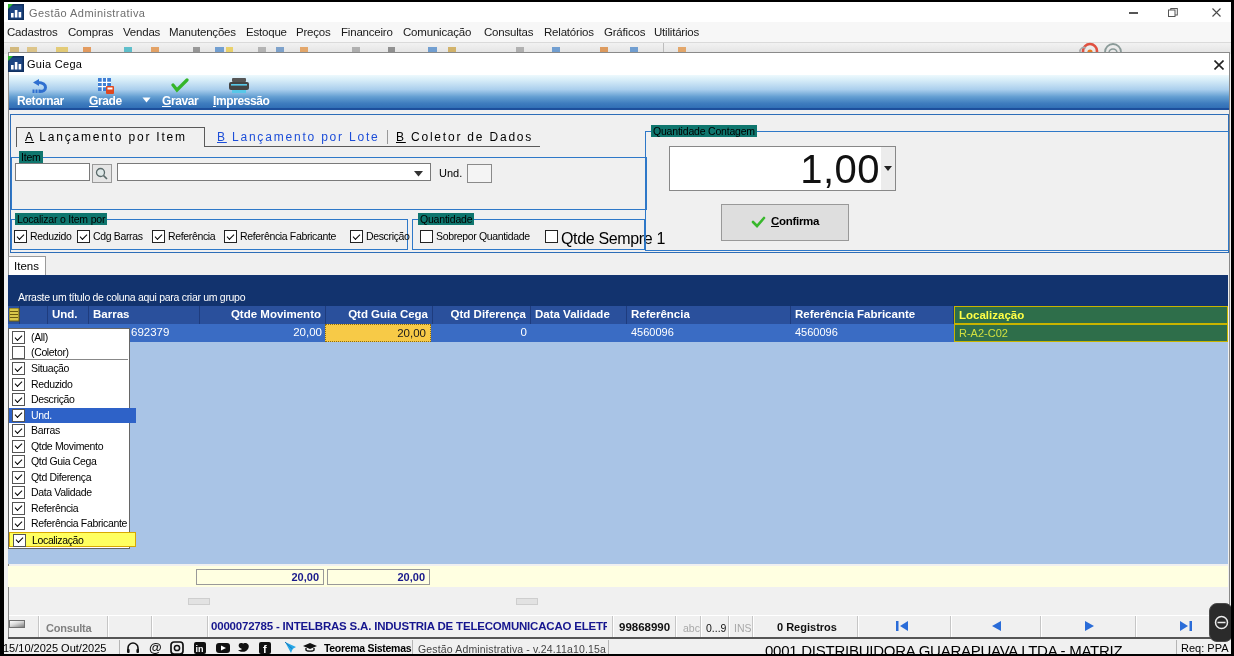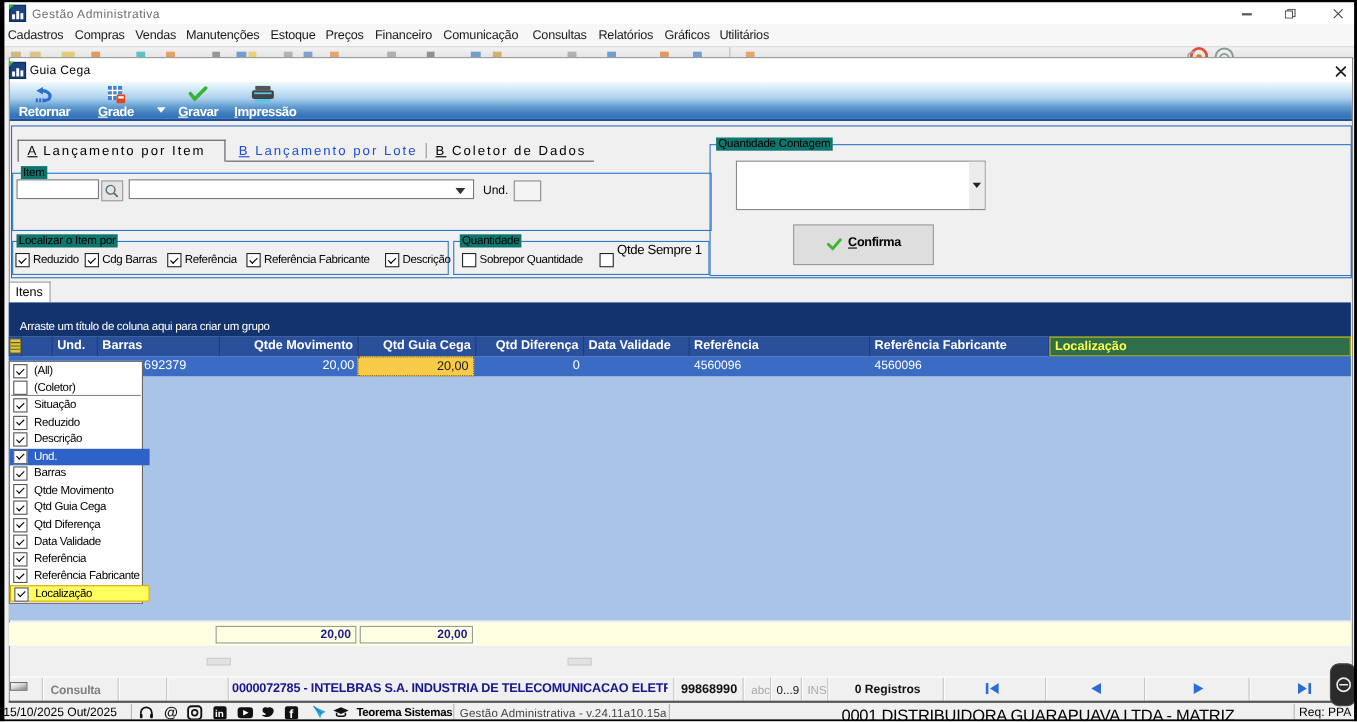--- a/index.html
+++ b/index.html
@@ -174,26 +174,27 @@
   <div class="cb ck" style="left:224px;top:230px;"></div>
     <div class="abs" style="left:240px;top:230px;font-size:10.5px;letter-spacing:-0.35px;">Referência Fabricante</div>
   <div class="cb ck" style="left:350px;top:230px;"></div>
     <div class="abs" style="left:366px;top:230px;font-size:10.5px;letter-spacing:-0.35px;">Descrição</div>
 
   <div class="gb" style="left:412px;top:219px;width:231px;height:29px;"></div>
   <div class="gblabel" style="left:418px;top:213px;">Quantidade</div>
   <div class="cb" style="left:420px;top:230px;background:#fff;"></div>
     <div class="abs" style="left:436px;top:230px;font-size:10.5px;letter-spacing:-0.35px;">Sobrepor Quantidade</div>
   <div class="cb" style="left:545px;top:230px;background:#fff;"></div>
-    <div class="abs" style="left:561px;top:220px;font-size:12px;letter-spacing:-0.35px;">Qtde Sempre 1</div>
+    <div class="abs" style="left:561px;top:230px;font-size:16px;letter-spacing:-0.35px;">Qtde Sempre 1</div>
 
   <div class="gb" style="left:645px;top:131px;width:582px;height:118px;"></div>
   <div class="gblabel" style="left:651px;top:125px;">Quantidade Contagem</div>
   <div class="abs" style="left:669px;top:146px;width:227px;height:45px;background:#fff;border:1px solid #888;box-sizing:border-box;"></div>
   <div class="abs" style="left:881px;top:147px;width:14px;height:43px;background:#ececec;"></div>
+  <div class="abs" style="left:669px;top:149px;width:211px;height:40px;font-size:40px;letter-spacing:0.5px;color:#111;text-align:right;line-height:40px;">1,00</div>
   <svg class="abs" style="left:884px;top:166px" width="9" height="6">
       <path d="M0,0 L8,0 L4,5 Z" fill="#222"></path>
     </svg>
   <div class="abs" style="left:721px;top:204px;width:128px;height:37px;background:#dedede;border:1px solid #999;box-sizing:border-box;"></div>
   <svg class="abs" style="left:751px;top:216px" width="15" height="12" viewBox="0 0 15 12">
       <path d="M2,6 L6,10 L13,2" fill="none" stroke="#38b82c" stroke-width="2.6" stroke-linecap="round"></path>
     </svg>
   <div class="abs" style="left:771px;top:215px;font-size:11.5px;letter-spacing:-0.3px;font-weight:bold;color:#000;"><span class="u">C</span>onfirma</div>
 
   <div class="abs" style="left:8px;top:256px;width:38px;height:19px;background:#fff;border:1px solid #9a9a9a;border-bottom:none;box-sizing:border-box;"></div>
@@ -220,20 +221,21 @@
   <div class="hcell" style="left:791px;width:163px;padding-left:4px;">Referência Fabricante</div>
   <div class="hcell" style="left:954px;width:274px;padding-left:4px;background:#2e6e4a;color:#ffff45;border:1px solid #c8b400;">Localização</div>
 
   <div class="abs" style="left:8px;top:324px;width:1220px;height:18px;background:#3a6cc4;"></div>
   <div class="dcell" style="left:131px;width:69px;">692379</div>
   <div class="dcell" style="left:200px;width:126px;padding-right:4px;text-align:right;">20,00</div>
   <div class="dcell" style="left:325px;width:106px;padding-right:4px;text-align:right;background:#f7ca47;color:#1a1a1a;border:1px dotted #8a6a10;">20,00</div>
   <div class="dcell" style="left:433px;width:98px;padding-right:4px;text-align:right;">0</div>
   <div class="dcell" style="left:627px;width:164px;padding-left:4px;font-size:11px;">4560096</div>
   <div class="dcell" style="left:791px;width:163px;padding-left:4px;font-size:11px;">4560096</div>
+  <div class="dcell" style="left:954px;width:274px;padding-left:4px;background:#2e6e4a;color:#d0e040;border:1px solid #c8b400;font-size:11px;">R-A2-C02</div>
 
   <div class="abs" style="left:8px;top:566px;width:1220px;height:21px;background:#ffffe1;"></div>
   <div class="abs" style="left:196px;top:569px;width:128px;height:16px;background:#ffffe1;border:1px solid #999;box-sizing:border-box;font-size:11px;font-weight:bold;color:#1a1a8c;text-align:right;line-height:14px;padding-right:4px;">20,00</div>
   <div class="abs" style="left:327px;top:569px;width:103px;height:16px;background:#ffffe1;border:1px solid #999;box-sizing:border-box;font-size:11px;font-weight:bold;color:#1a1a8c;text-align:right;line-height:14px;padding-right:4px;">20,00</div>
 
   <div class="abs" style="left:188px;top:598px;width:22px;height:7px;background:#e2e2e2;border:1px solid #cecece;box-sizing:border-box;"></div>
   <div class="abs" style="left:516px;top:598px;width:22px;height:7px;background:#e2e2e2;border:1px solid #cecece;box-sizing:border-box;"></div>
 
   <div class="abs" style="left:8px;top:328px;width:122px;height:221px;background:#fff;border:1px solid #666;box-sizing:border-box;"></div>
   <div class="ddrow" style="top:330px;">

